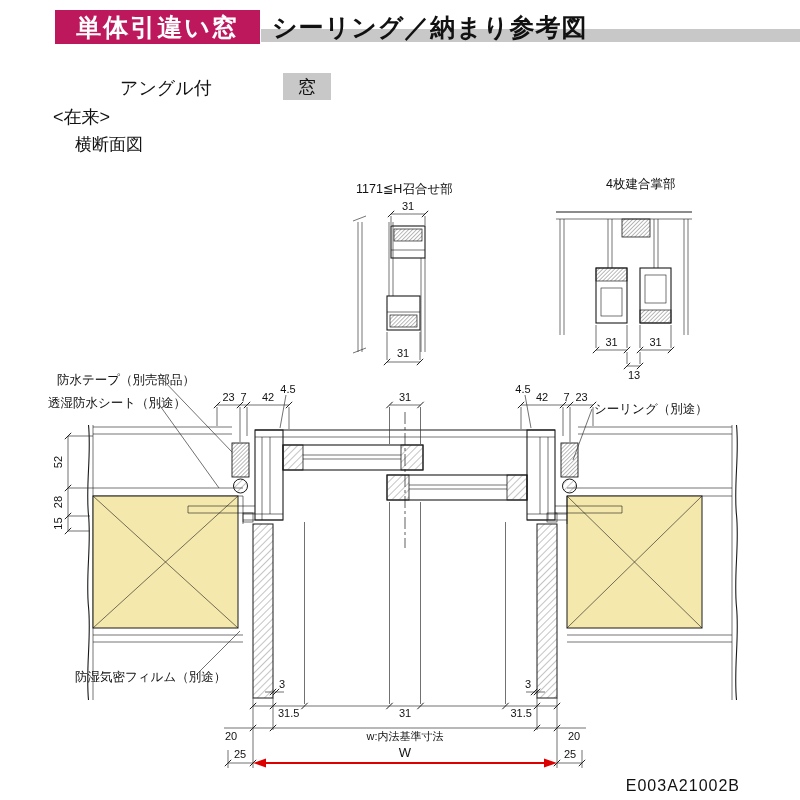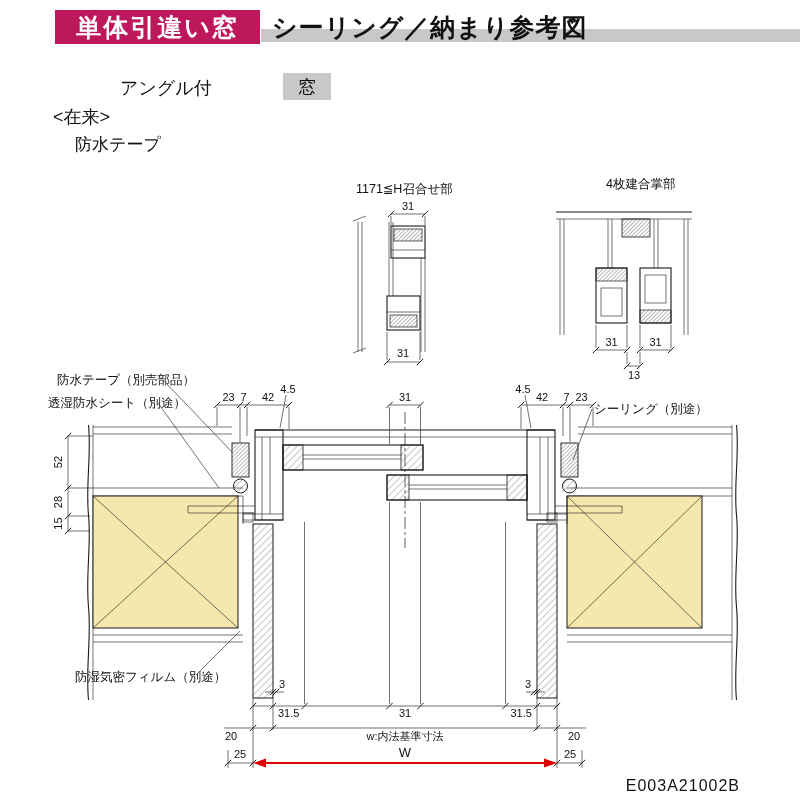--- a/index.html
+++ b/index.html
@@ -29,21 +29,21 @@
 <body>
 
 <div class="abs title-bar"></div>
 <div class="abs title-badge">単体引違い窓</div>
 <div class="abs title-text">シーリング／納まり参考図</div>
 
 <span class="abs sub-prefix">&lt;在来&gt;</span>
 <span class="abs sub-middle">アングル付</span>
 <span class="abs sub-highlight">窓</span>
 
-<div class="abs view-label">防水テープ</div>
+<div class="abs view-label">横断面図</div>
 
 <svg width="800" height="800" viewBox="0 0 800 800">
   <defs>
     <pattern id="hatch" width="5" height="5" patternUnits="userSpaceOnUse" patternTransform="rotate(45)">
       <line x1="0" y1="0" x2="0" y2="5" stroke="#555" stroke-width="0.7"></line>
     </pattern>
     <pattern id="hatchDense" width="2.8" height="2.8" patternUnits="userSpaceOnUse" patternTransform="rotate(45)">
       <line x1="0" y1="0" x2="0" y2="2.8" stroke="#333" stroke-width="0.7"></line>
     </pattern>
     <g id="tick">

